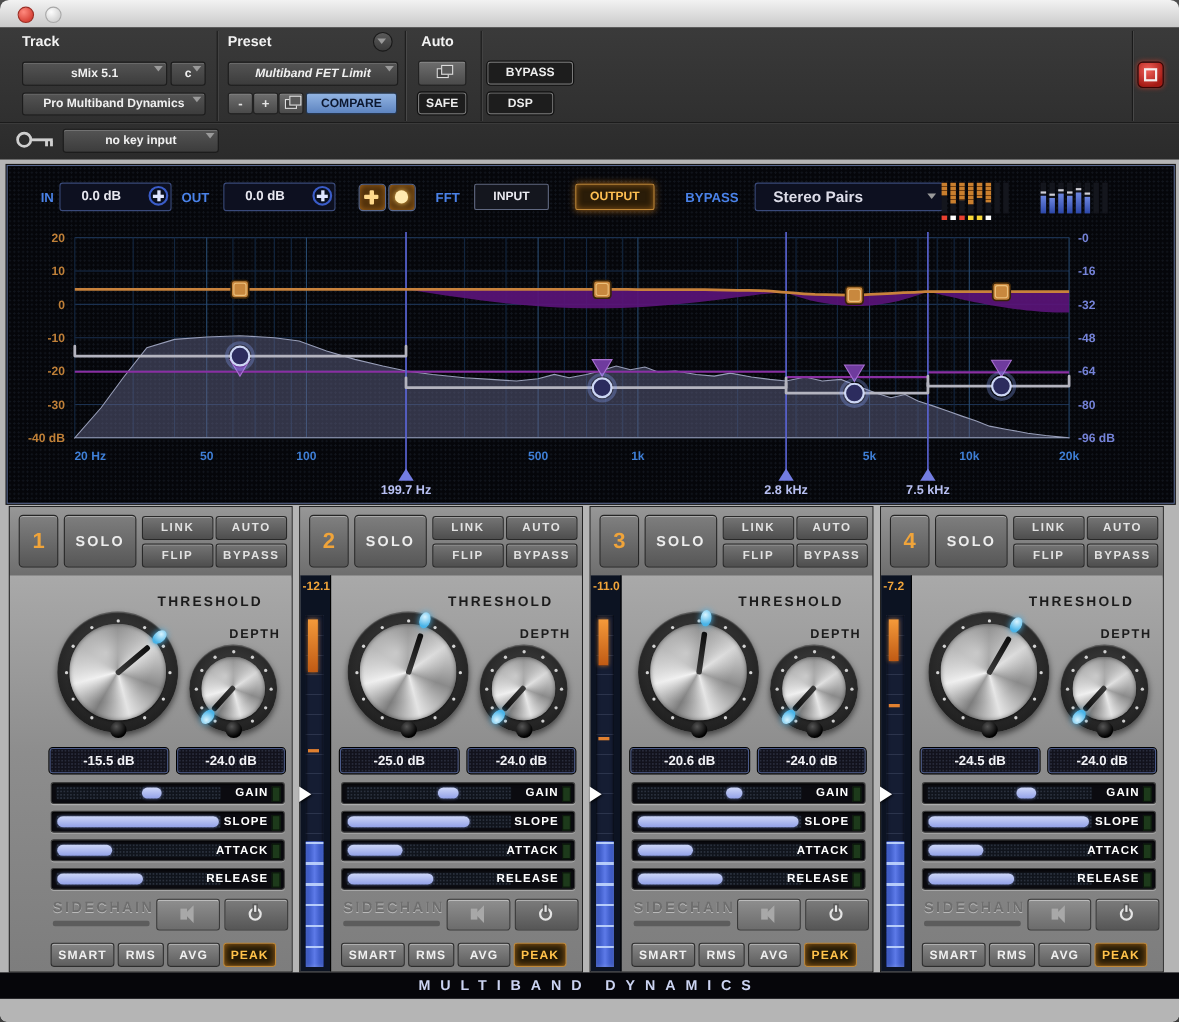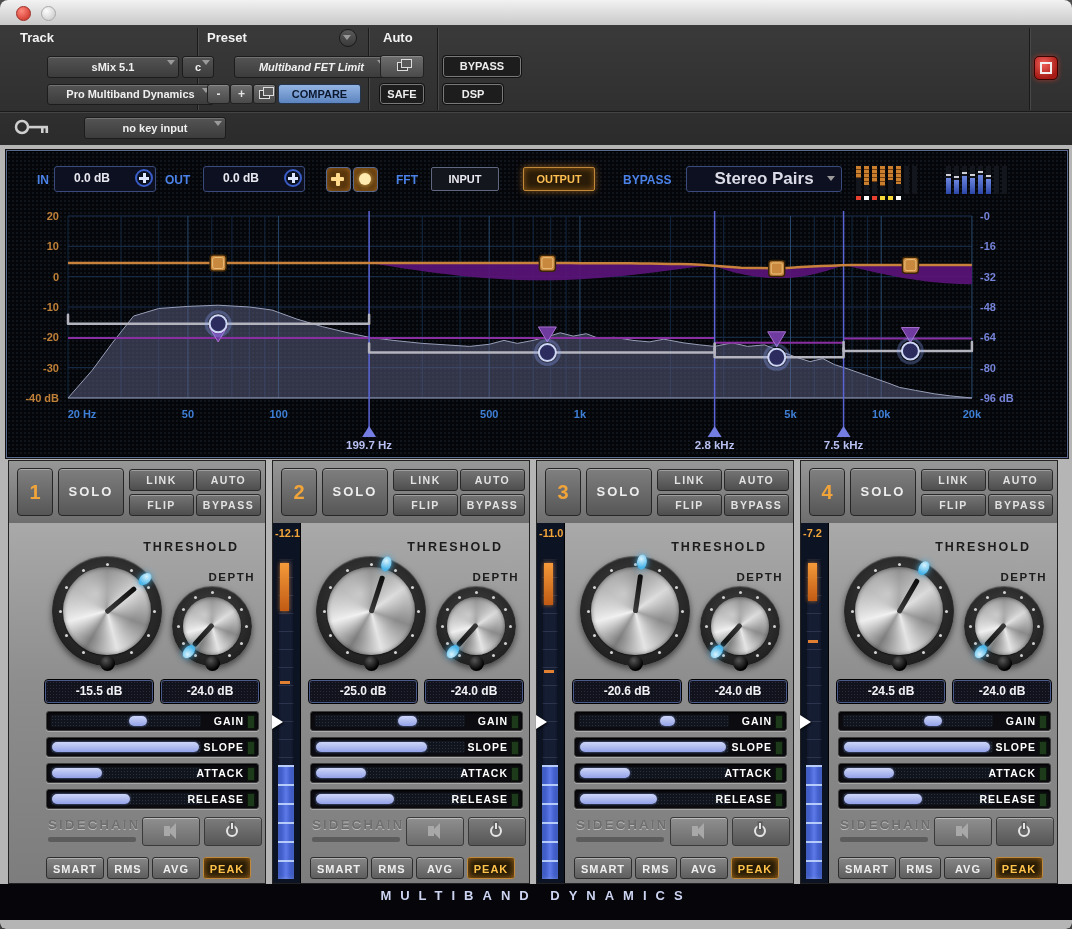--- a/index.html
+++ b/index.html
@@ -7,21 +7,21 @@
   
   .titlebar{position:absolute;top:0;left:0;right:0;height:25px;background:linear-gradient(#f2f2f2,#c9c9c9);border-bottom:1px solid #7d7d7d;}
   .tl{position:absolute;top:6px;width:13px;height:13px;border-radius:50%;}
   .tl.red{left:16px;background:radial-gradient(circle at 35% 30%,#ff8a7e,#d8453a 70%);border:1px solid #9c2d24;}
   .tl.gray{left:41px;background:radial-gradient(circle at 35% 30%,#fdfdfd,#d4d4d4 70%);border:1px solid #a8a8a8;}
   
   .toolbar{position:absolute;top:25px;left:0;right:0;height:120px;background:linear-gradient(#3a3a3a,#2b2b2b);border-bottom:3px solid #151515;}
   .tb-label{position:absolute;color:#f2f2f2;font-weight:bold;font-size:13px;}
   .vdiv{position:absolute;top:3px;height:82px;width:1px;background:#1a1a1a;border-right:1px solid #484848;}
   .hdiv{position:absolute;left:0;right:0;top:86px;height:1px;background:#1a1a1a;border-bottom:1px solid #444;}
-  .sel{position:absolute;background:linear-gradient(#545454,#3c3c3c);border:1px solid #1c1c1c;border-radius:3px;color:#f0f0f0;font-weight:bold;font-size:11px;text-align:center;box-shadow:inset 0 1px 0 rgba(255,255,255,.18);margin-left:27px;}
+  .sel{position:absolute;background:linear-gradient(#545454,#3c3c3c);border:1px solid #1c1c1c;border-radius:3px;color:#f0f0f0;font-weight:bold;font-size:11px;text-align:center;box-shadow:inset 0 1px 0 rgba(255,255,255,.18);}
   .sel .tri,.dtri{position:absolute;right:3px;top:3px;width:0;height:0;border-left:4px solid transparent;border-right:4px solid transparent;border-top:5px solid #9a9a9a;}
   .btn{position:absolute;background:#1d1d1d;border:1px solid #7a7a7a;outline:1px solid #111;border-radius:3px;color:#ededed;font-weight:bold;font-size:11px;text-align:center;}
   .mini{position:absolute;background:linear-gradient(#6e6e6e,#4a4a4a);border:1px solid #222;border-radius:3px;color:#e5e5e5;font-weight:bold;font-size:12px;text-align:center;box-shadow:inset 0 1px 0 rgba(255,255,255,.2);}
   .compare{position:absolute;background:linear-gradient(#93b5e3,#5d84c0);border:1px solid #24364f;border-radius:3px;color:#0c1830;font-weight:bold;font-size:11px;text-align:center;}
   .copyglyph{position:relative;display:inline-block;width:9px;height:7px;border:1px solid #ddd;background:#444;vertical-align:middle;}
   .copyglyph::before{content:"";position:absolute;left:3px;top:-4px;width:9px;height:7px;border:1px solid #ddd;background:#5a5a5a;}
   .preset-drop{position:absolute;width:16px;height:16px;border-radius:50%;background:linear-gradient(#5a5a5a,#3a3a3a);border:1px solid #1a1a1a;}
   .preset-drop .dtri{left:3px;top:5px;}
   .target{position:absolute;left:1034px;top:31px;width:22px;height:22px;border-radius:5px;background:radial-gradient(circle at 40% 30%,#f06058,#a51a14 75%);border:1px solid #3c0504;box-shadow:0 0 5px rgba(230,60,40,.6);}
   .target::before{content:"";position:absolute;left:5px;top:5px;width:8px;height:8px;border:2px solid #f5eeee;}
@@ -33,21 +33,21 @@
   .gvtext{position:absolute;left:0;right:26px;top:4px;text-align:center;}
   .gvicon{position:absolute;right:2px;top:2px;width:18px;height:18px;border-radius:50%;border:2px solid #3a5cc8;background:#0a1020;box-sizing:border-box;}
   .gvicon::before{content:"";position:absolute;left:2px;top:5.5px;width:10px;height:3px;background:#dfe6ff;}
   .gvicon::after{content:"";position:absolute;left:5.5px;top:2px;width:3px;height:10px;background:#dfe6ff;}
   .oglow{position:absolute;top:16px;width:23px;height:23px;border-radius:4px;border:1px solid #5a6a90;background:radial-gradient(circle,#6a4210 10%,#261503 80%);box-shadow:inset 0 0 8px #c07820;}
   .oglow.plus::before{content:"";position:absolute;left:4px;top:9px;width:13px;height:4px;background:#ffd98c;border-radius:1px;}
   .oglow.plus::after{content:"";position:absolute;left:8.5px;top:4.5px;width:4px;height:13px;background:#ffd98c;border-radius:1px;}
   .oglow.circ::before{content:"";position:absolute;left:5px;top:5px;width:12px;height:12px;border-radius:50%;background:#ffeab0;box-shadow:0 0 6px #ffca60;}
   .fftbtn{position:absolute;top:16px;height:22px;background:#14161e;border:1px solid #606880;border-radius:2px;color:#ececf2;font-weight:bold;font-size:11px;text-align:center;line-height:22px;}
   .outbtn{position:absolute;top:16px;height:22px;background:#2a1c08;border:1px solid #c08838;border-radius:2px;color:#ffc052;font-weight:bold;font-size:11px;text-align:center;line-height:22px;box-shadow:0 0 7px rgba(240,150,40,.55),inset 0 0 6px rgba(240,150,40,.5);}
-  .gdrop{position:absolute;top:15px;height:24px;background:#0d1020;border:1px solid #3a4a7a;border-radius:3px;color:#dcdce8;font-weight:bold;font-size:17px;text-align:center;line-height:24px;}
+  .gdrop{position:absolute;top:15px;height:24px;background:#0d1020;border:1px solid #3a4a7a;border-radius:3px;color:#dcdce8;font-weight:bold;font-size:14px;line-height:24px;padding-left:16px;}
   .gdrop .dtri{top:9px;right:6px;}
   .meterbox{position:absolute;top:15px;height:34px;display:flex;gap:3px;align-items:flex-start;}
   .mbar{position:relative;width:5px;height:28px;background:#14161d;}
   .mbar .gr{position:absolute;top:0;left:0;right:0;background:repeating-linear-gradient(180deg,#c97f2e 0 3px,#713f10 3px 4px);}
   .mbar .ob{position:absolute;bottom:0;left:0;right:0;background:linear-gradient(180deg,#6c86e0,#2c47a8);}
   .mbar .cap{position:absolute;left:0;right:0;height:2px;background:#cfcfd8;}
   .mbar .dot{position:absolute;left:0;right:0;bottom:-6px;height:4px;}
   
   .plugin-body{position:absolute;top:145px;left:0;right:0;bottom:0;background:#b5b5b5;border-radius:0 0 6px 6px;}
   .bands{position:absolute;top:460px;left:8px;width:1050px;height:424px;display:flex;gap:6px;}
@@ -96,21 +96,21 @@
   .spkicon{position:absolute;left:21px;top:8px;width:6px;height:10px;background:#a8a8a8;}
   .spkicon::before{content:"";position:absolute;left:4px;top:-3px;border-top:8px solid transparent;border-bottom:8px solid transparent;border-right:8px solid #a8a8a8;}
   .pwricon{position:absolute;left:21px;top:7px;width:12px;height:12px;border:2px solid #e4e4e4;border-radius:50%;box-sizing:border-box;}
   .pwricon::before{content:"";position:absolute;left:3px;top:-4px;width:2px;height:6px;background:#e4e4e4;box-shadow:0 0 0 1.5px rgba(90,90,90,1);}
   .moderow{position:absolute;left:37px;top:334px;height:22px;}
   .mbtn{position:absolute;top:0;height:22px;background:linear-gradient(#868686,#5e5e5e);border:1px solid #2e2e2e;border-radius:3px;color:#efefef;font-weight:bold;font-size:11px;letter-spacing:1px;text-align:center;line-height:22px;box-shadow:inset 0 1px 0 rgba(255,255,255,.35);box-sizing:border-box;}
   .mbtn.smart{left:0;width:58px;}
   .mbtn.rms{left:61px;width:42px;}
   .mbtn.avg{left:106px;width:48px;}
   .mbtn.peak{left:157px;width:48px;background:#241a06;color:#ffc24a;border:1px solid #c08838;box-shadow:inset 0 0 7px rgba(240,150,40,.6);}
-  .footer{position:absolute;left:0;right:0;top:884px;height:36px;background:#06060a;color:#ccd4f2;font-weight:bold;font-size:13px;letter-spacing:9px;text-align:center;line-height:24px;}
+  .footer{position:absolute;left:0;right:0;top:884px;height:24px;background:#06060a;color:#ccd4f2;font-weight:bold;font-size:13px;letter-spacing:9px;text-align:center;line-height:24px;}
   text{font-family:"Liberation Sans",sans-serif;}
 </style>
 </head>
 <body>
 
 <div class="win">
 
   <div class="titlebar">
     <div class="tl red"></div>
     <div class="tl gray"></div>

